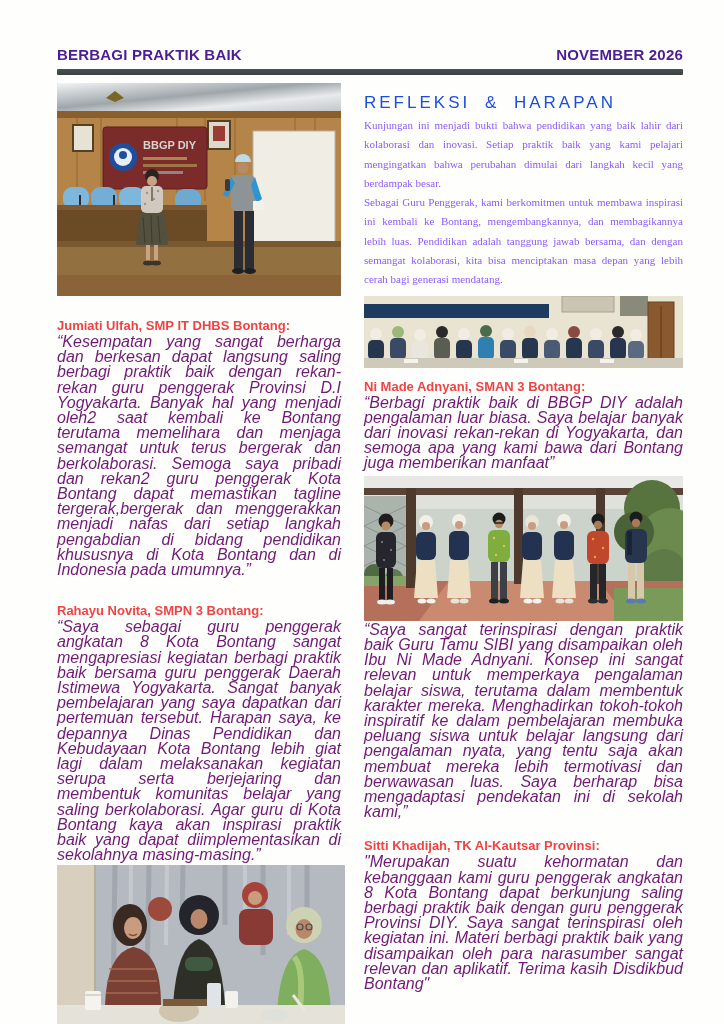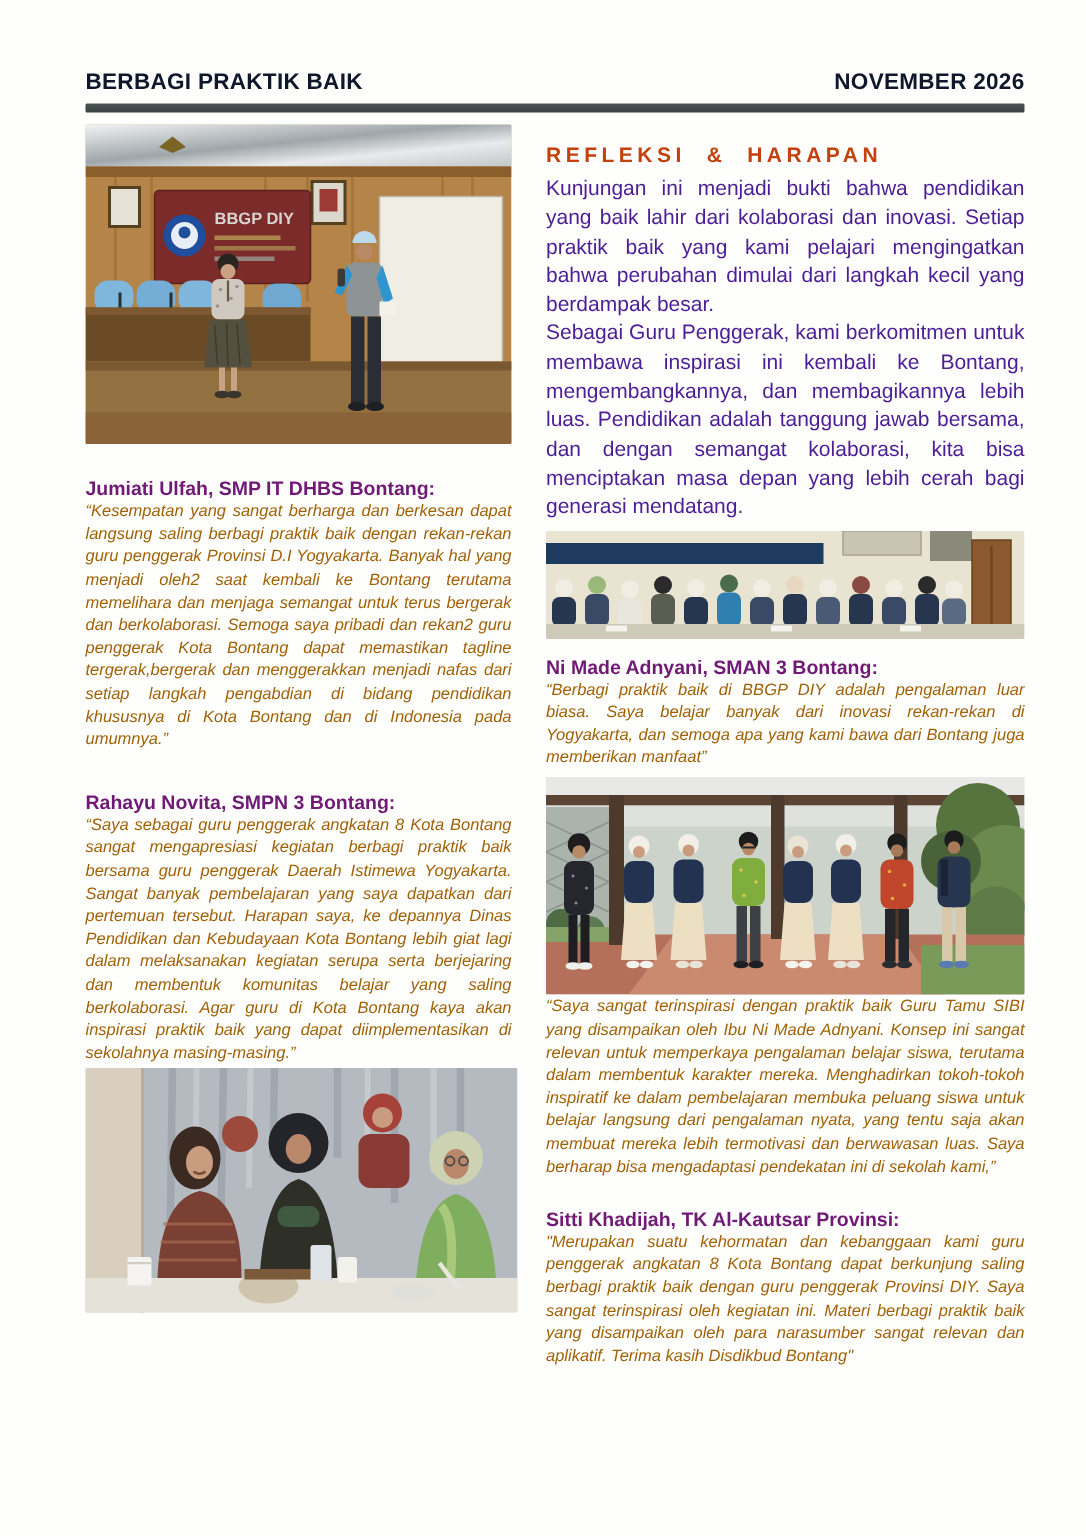--- a/index.html
+++ b/index.html
@@ -3,39 +3,39 @@
 <meta charset="utf-8">
 <style>
   html,body{margin:0;padding:0;background:#ffffff;}
   .page{
     position:relative;width:724px;height:1024px;background:#fefefd;
     font-family:"Liberation Sans",sans-serif;color:#2e2e2e;overflow:hidden;
     box-sizing:border-box;padding:46px 41px 0 57px;
   }
   .masthead{display:flex;justify-content:space-between;align-items:flex-end;}
   .masthead .title,.masthead .date{
-    font-size:15px;font-weight:700;color:#0f172a;letter-spacing:.2px;line-height:18px;
+    font-size:15px;font-weight:700;color:#4c1d95;letter-spacing:.2px;line-height:18px;
   }
   .rule{height:6px;background:linear-gradient(#4a5252,#3a4141);margin-top:5px;border-radius:1px;}
   .cols{display:flex;gap:23px;margin-top:8px;}
   .col-left{width:284px;flex:none;}
   .col-right{width:319px;flex:none;}
   .photo{display:block;border-radius:1px;}
   .sec-title{
-    font-size:14px;font-weight:700;color:#c2410c;letter-spacing:3px;word-spacing:7px;
+    font-size:17px;font-weight:400;color:#1d4ed8;letter-spacing:3px;word-spacing:7px;
     line-height:20px;white-space:nowrap;
   }
   .col-left .sec-title{margin-top:26px;}
   .col-right .sec-title{margin-top:10px;}
-  .t-name{font-size:13px;font-weight:700;color:#701a75;line-height:15px;}
+  .t-name{font-size:13px;font-weight:700;color:#ef4444;line-height:15px;}
   .t-quote{
-    font-size:11px;font-style:italic;color:#a16207;line-height:15.2px;
+    font-size:16px;font-style:italic;color:#701a75;line-height:15.2px;
     text-align:justify;margin-top:1px;
   }
-  .para{font-size:14px;color:#4c1d95;line-height:19.3px;text-align:justify;}
+  .para{font-size:11px;color:#8b5cf6;line-height:19.3px;text-align:justify;font-family:Liberation Serif, serif;}
   .mt-name1{margin-top:22px;}
   .mt-name2{margin-top:26px;}
   .mt-p1{margin-top:3px;}
   .mt-photo2{margin-top:6px;}
   .mt-name3{margin-top:11px;}
   .mt-photo3{margin-top:5px;}
   .mt-name4{margin-top:13px;}
   .mt-name5{margin-top:19px;}
   .mt-photo4{margin-top:2px;}
 </style>

